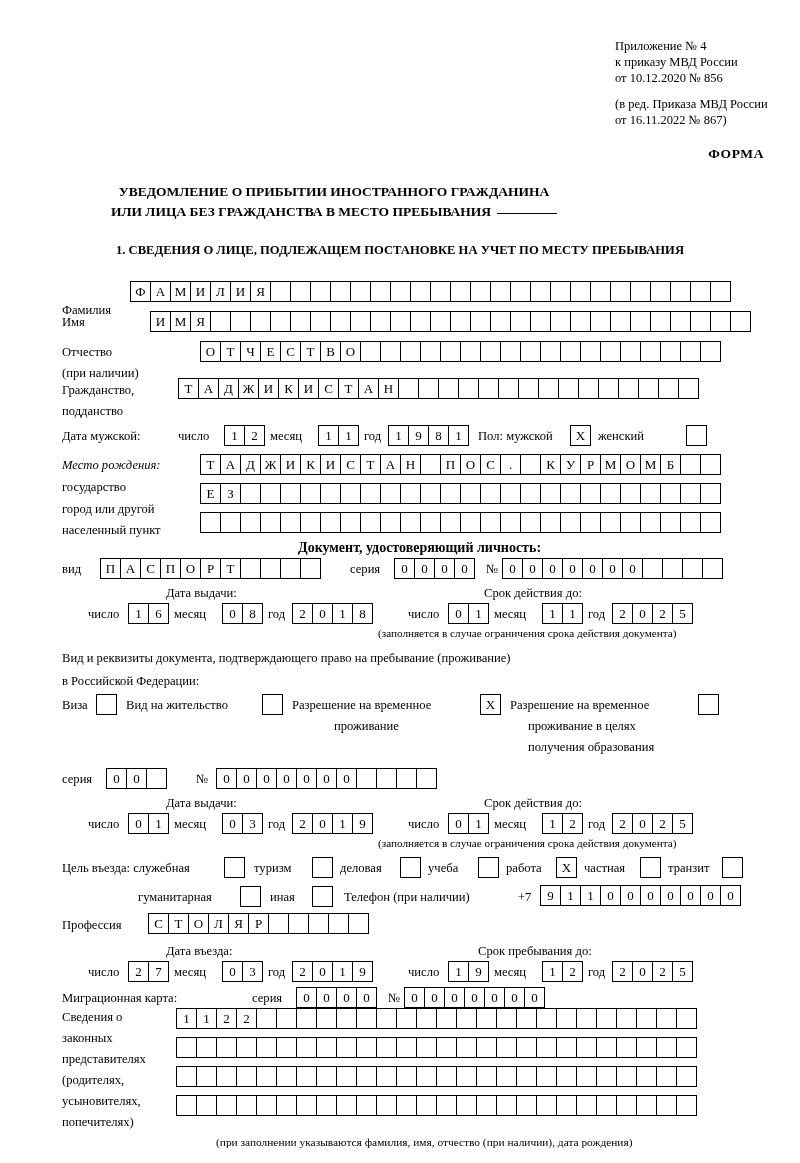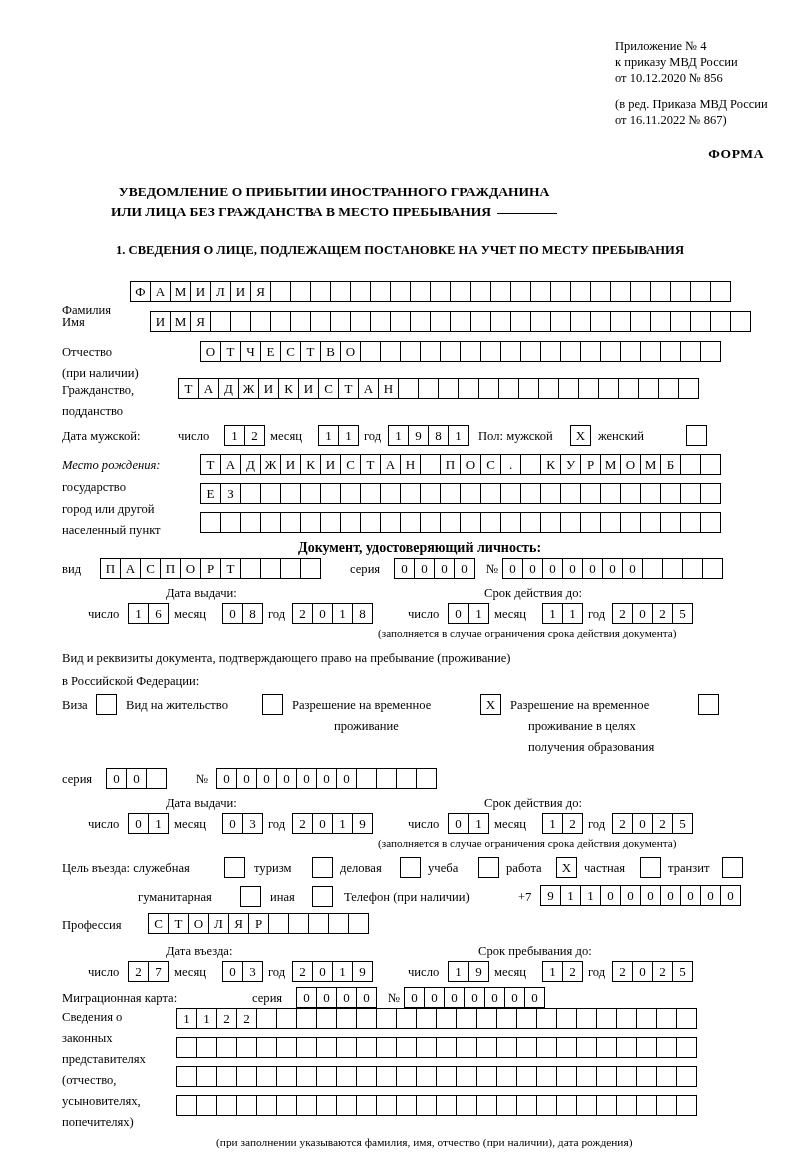--- a/index.html
+++ b/index.html
@@ -631,21 +631,21 @@
       <div class="cell">0</div>
       <div class="cell">0</div>
       <div class="cell">0</div>
       <div class="cell">0</div>
       <div class="cell">0</div>
     </div>
 
   <div class="t" style="top:1010px;left:62px;">Сведения о</div>
   <div class="t" style="top:1031px;left:62px;">законных</div>
   <div class="t" style="top:1052px;left:62px;">представителях</div>
-  <div class="t" style="top:1073px;left:62px;">(отчество,</div>
+  <div class="t" style="top:1073px;left:62px;">(родителях,</div>
   <div class="t" style="top:1094px;left:62px;">усыновителях,</div>
   <div class="t" style="top:1115px;left:62px;">попечителях)</div>
 
   <div class="cells" id="row-lr1" style="top:1008px;left:176px;">
       <div class="cell">1</div>
       <div class="cell">1</div>
       <div class="cell">2</div>
       <div class="cell">2</div>
       <div class="cell"></div>
       <div class="cell"></div>

